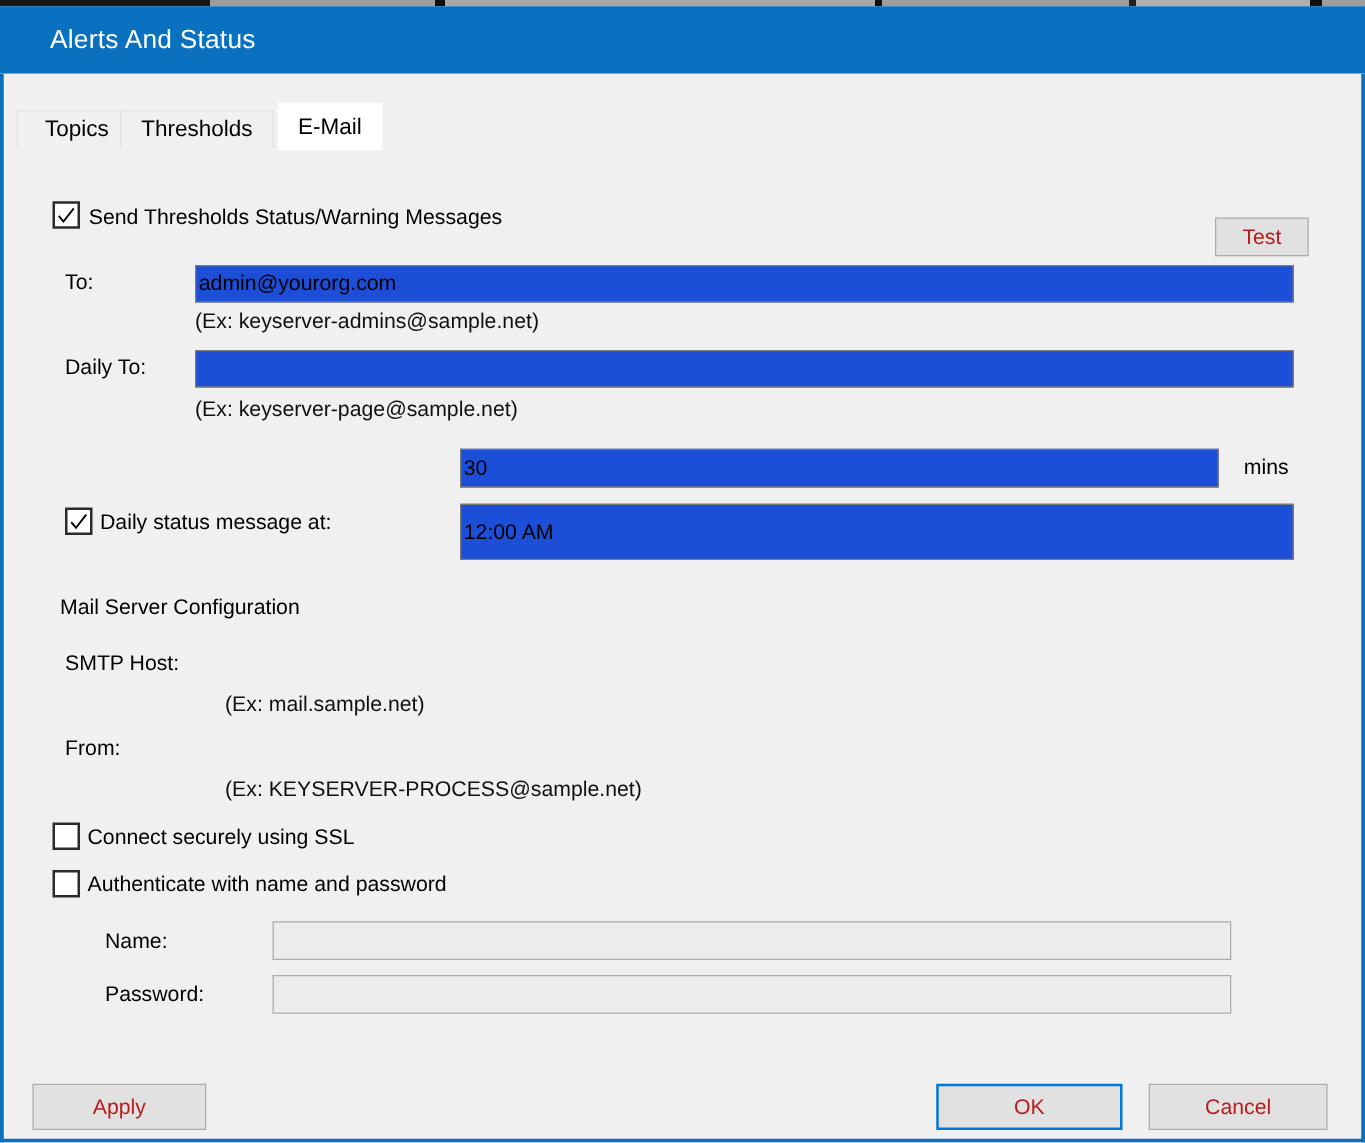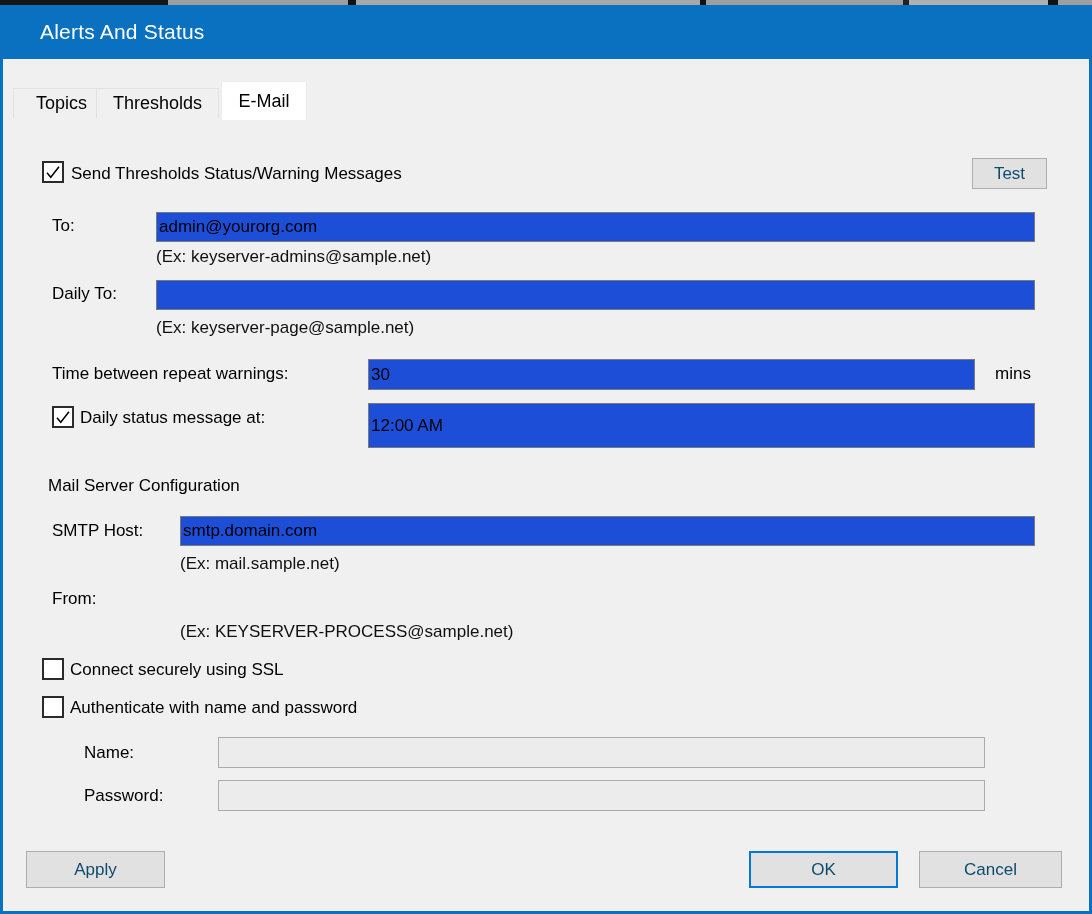--- a/index.html
+++ b/index.html
@@ -96,23 +96,24 @@
     display: flex; align-items: center; justify-content: center;
   }
   .checkbox svg { width: 18px; height: 18px; display: block; }
 
   .btn {
     position: absolute;
     background: #e1e1e1;
     border: 1px solid #adadad;
     font-family: "Liberation Sans", "DejaVu Sans", sans-serif;
     font-size: 17px;
-    color: #0c4a6e;
+    color: #b91c1c;
     display: flex; align-items: center; justify-content: center;
     cursor: default;
+    margin-top: 16px;
   }
   .btn.default { border: 2px solid #0078d7; }
 
   .caret {
     position: absolute; top: 4px; width: 1px; height: 21px; background: #000;
   }
 
   .field-wrap { position: absolute; }
   .field-wrap .txt { position: absolute; left: 0; top: 0; width: 100%; height: 100%; }
 </style>
@@ -150,36 +151,34 @@
   </div>
 
   <span class="label" style="left:52px; top:216px;">To:</span>
   <input class="txt" style="left: 156px; top: 212px; width: 879px; height: 30px;" value="admin@yourorg.com">
   <span class="hint" style="left:156px; top:247px;">(Ex: keyserver-admins@sample.net)</span>
 
   <span class="label" style="left:52px; top:284px;">Daily To:</span>
   <input class="txt" style="left: 156px; top: 280px; width: 879px; height: 30px;" value="">
   <span class="hint" style="left:156px; top:318px;">(Ex: keyserver-page@sample.net)</span>
 
-  <span class="label" style="left:52px; top:364px;">Time between repeat warnings:</span>
   <input class="txt" style="left: 368px; top: 359px; width: 607px; height: 31px;" value="30">
   <span class="label" style="left:995px; top:364px;">mins</span>
 
   <div class="checkbox" style="left:52px; top:406px;">
     <svg viewBox="0 0 24 24">
       <polyline points="4,13 9,19 20,5" fill="none" stroke="#000" stroke-width="2"></polyline>
     </svg>
   </div>
   <span class="label" style="left:80px; top:408px;">Daily status message at:</span>
   <input class="txt" style="left: 368px; top: 403px; width: 667px; height: 45px;" value="12:00 AM">
 
   <span class="heading" style="left:48px; top:476px;">Mail Server Configuration</span>
 
   <span class="label" style="left:52px; top:521px;">SMTP Host:</span>
-  <input class="txt" style="left: 180px; top: 516px; width: 855px; height: 30px;" value="smtp.domain.com">
   <span class="hint" style="left:180px; top:554px;">(Ex: mail.sample.net)</span>
 
   <span class="label" style="left:52px; top:589px;">From:</span>
   <span class="hint" style="left:180px; top:622px;">(Ex: KEYSERVER-PROCESS@sample.net)</span>
 
   <div class="checkbox" style="left:42px; top:658px;"></div>
   <span class="label" style="left:70px; top:660px;">Connect securely using SSL</span>
 
   <div class="checkbox" style="left:42px; top:696px;"></div>
   <span class="label" style="left:70px; top:698px;">Authenticate with name and password</span>

